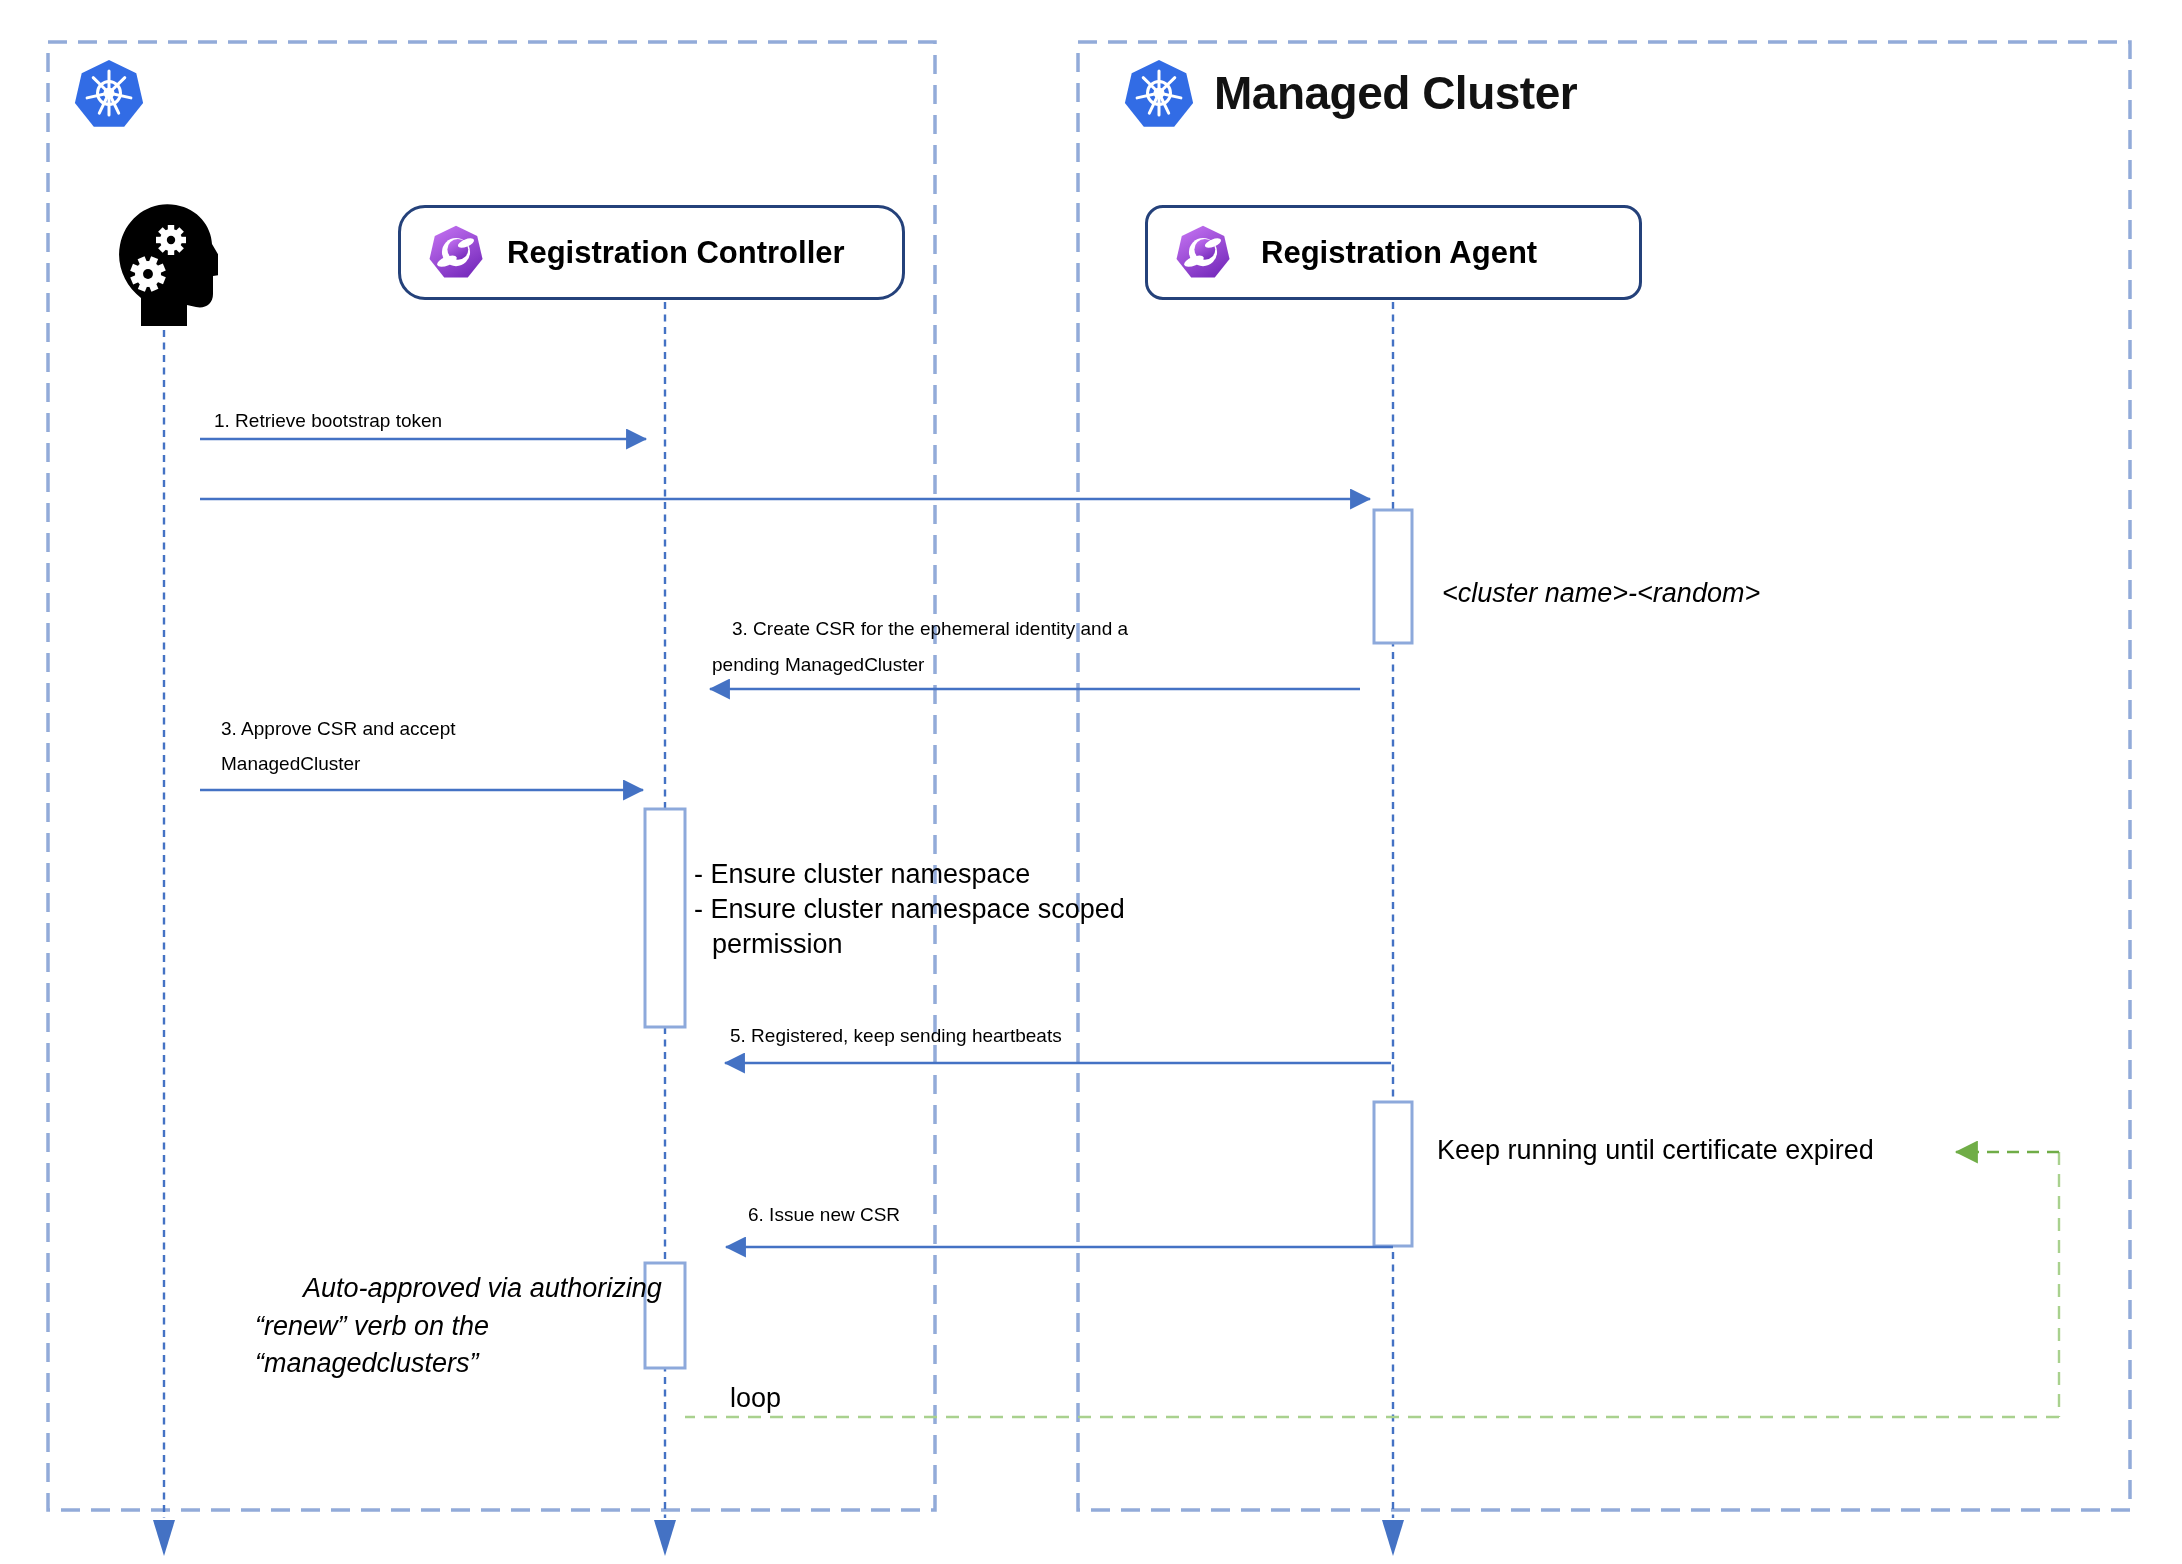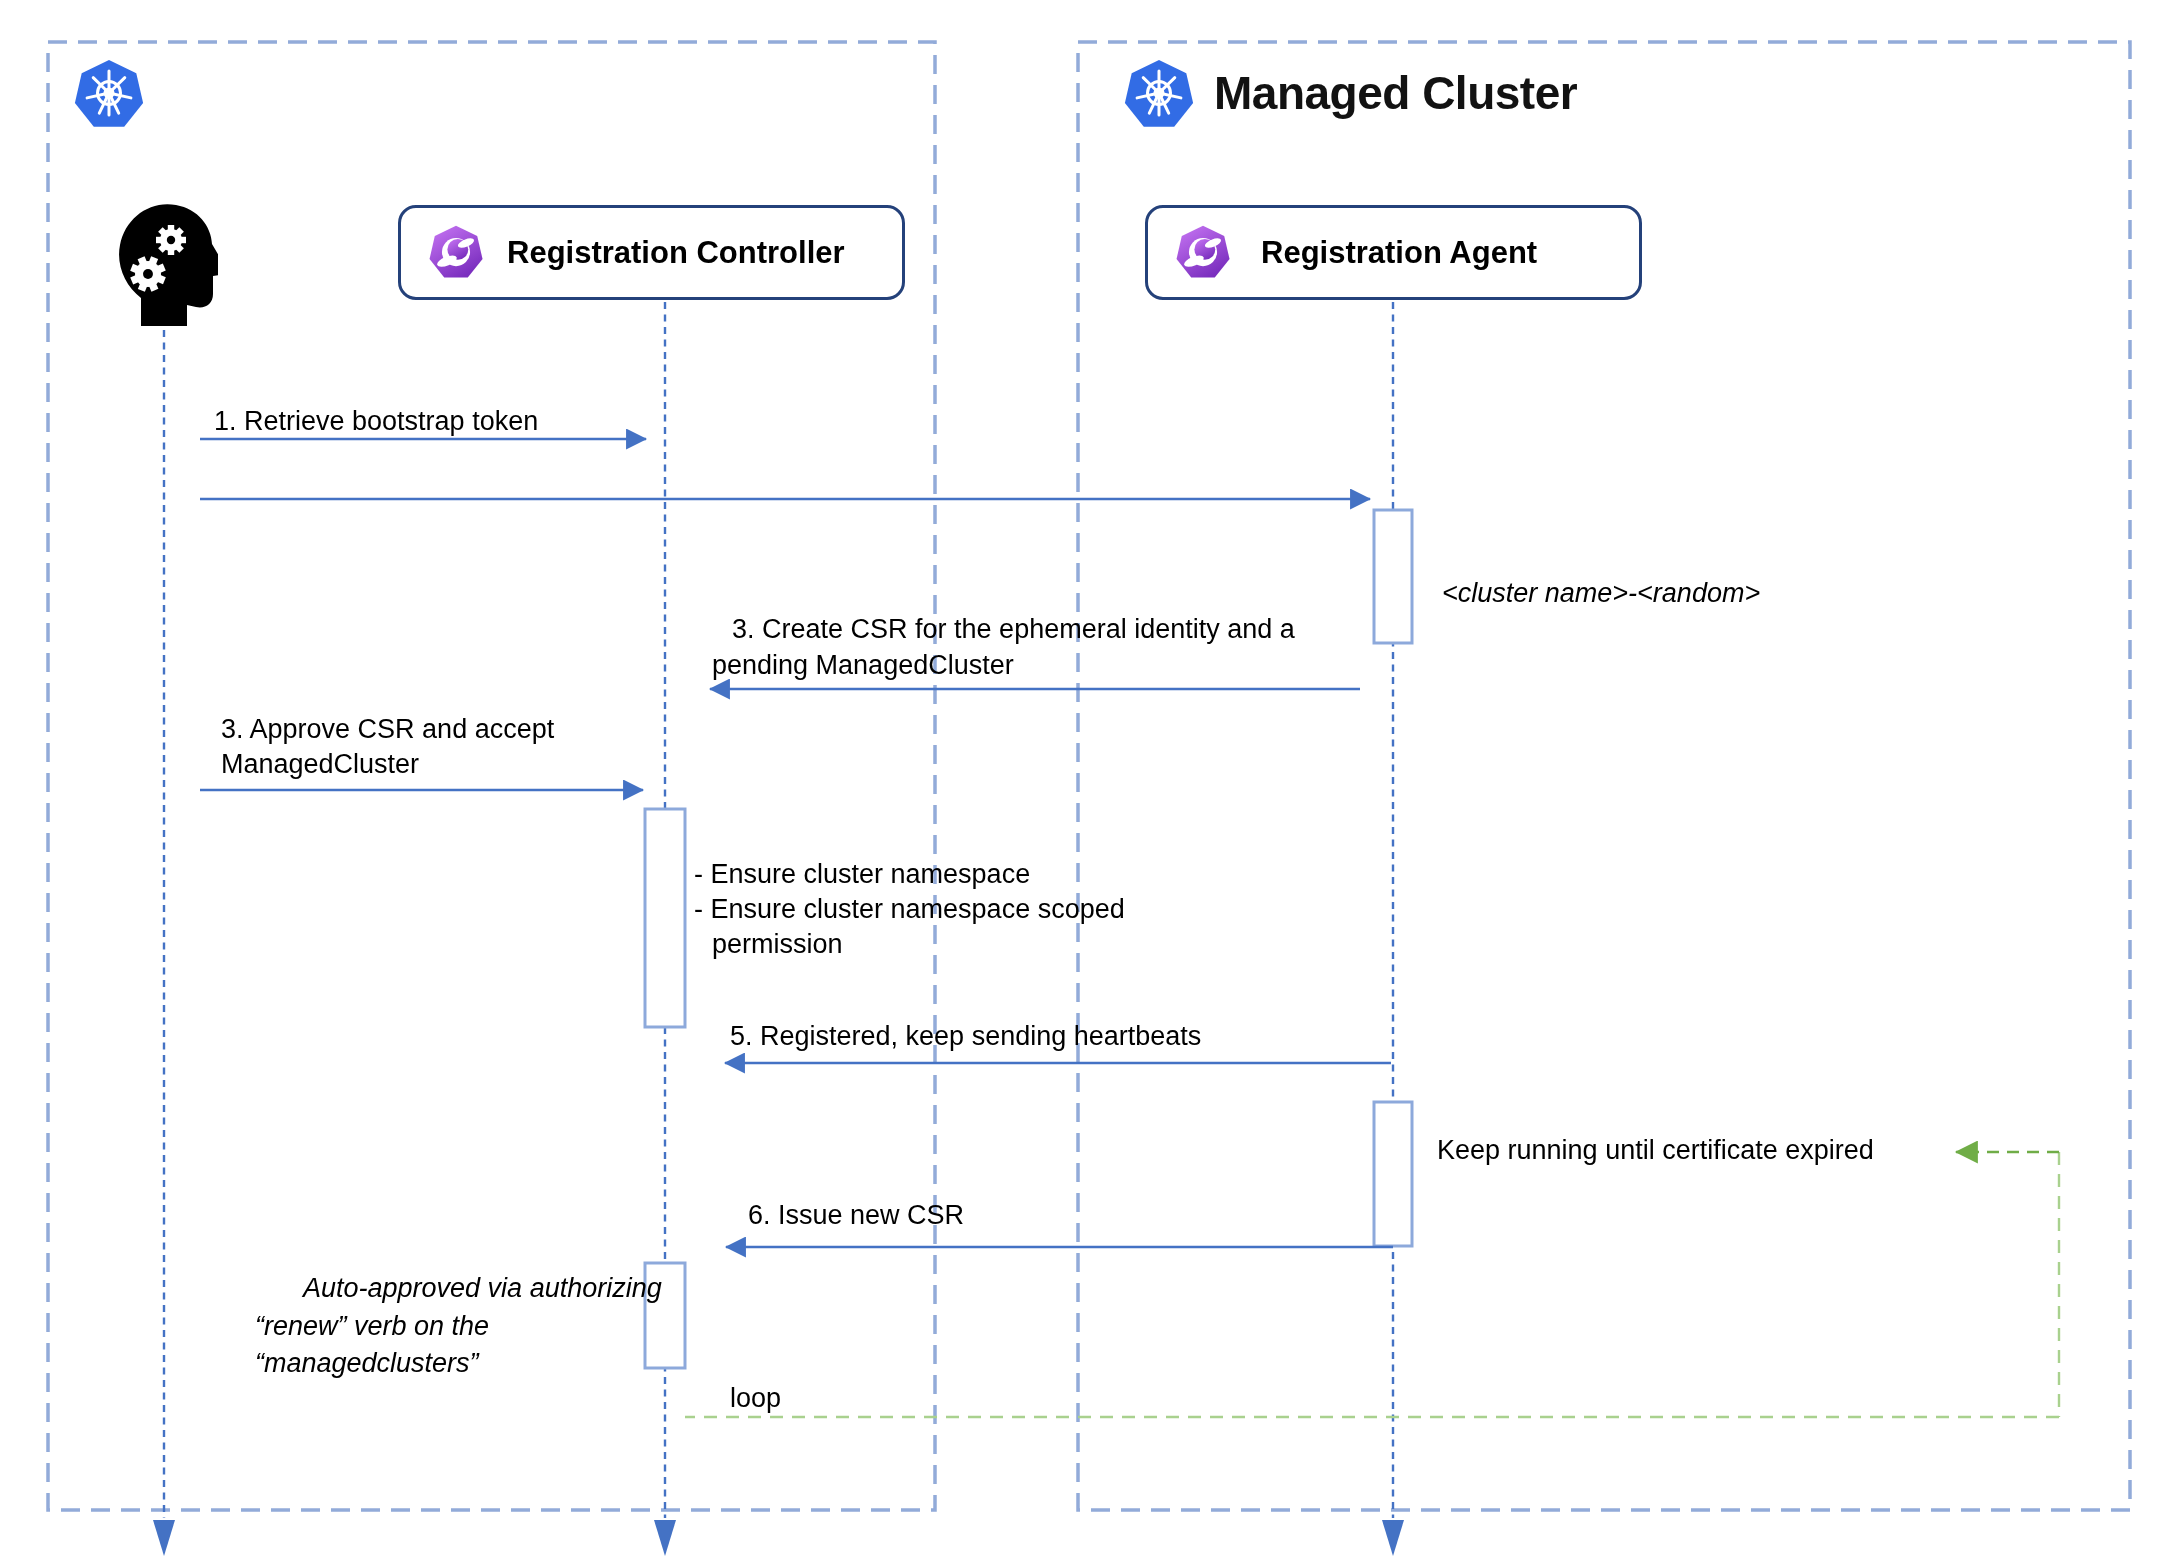--- a/index.html
+++ b/index.html
@@ -19,21 +19,21 @@
   .participant-box{
     position:absolute;
     background:#ffffff;
     border:3px solid #24417a;
     border-radius:18px;
     display:flex;align-items:center;
     padding-left:26px;gap:22px;
     box-sizing:border-box;
   }
   .participant-label{font-size:31px;font-weight:600;color:#000;white-space:nowrap;}
-  .msg{font-size:27px;line-height:34px;font-weight:500;white-space:nowrap;color:#000;}
+  .msg{font-size:19px;line-height:34px;font-weight:500;white-space:nowrap;color:#000;}
   .note{font-size:27px;line-height:34px;font-weight:500;white-space:nowrap;color:#000;}
   .italic{font-style:italic;}
 </style>
 </head>
 <body>
 
 <div class="canvas">
 
   <svg class="layer" width="2182" height="1564" viewBox="0 0 2182 1564">
     <defs>
@@ -144,21 +144,21 @@
           <rect x="-3.2" y="-15" width="6.4" height="8" transform="rotate(202)"></rect>
           <rect x="-3.2" y="-15" width="6.4" height="8" transform="rotate(247)"></rect>
           <rect x="-3.2" y="-15" width="6.4" height="8" transform="rotate(292)"></rect>
           <rect x="-3.2" y="-15" width="6.4" height="8" transform="rotate(337)"></rect>
         </g>
       </g>
       <circle r="4.2" fill="#000000"></circle>
     </g>
   </svg>
 
-  <div class="participant-box" style="left:398px;top:205px;width:507px;height:95px;">
+  <div class="participant-box" style="left:398px;top:205px;width:507px;height:95px;border-radius:27px;">
     <svg width="58" height="60" viewBox="0 0 64 64">
       <polygon points="32,2 55.4,13.3 61.3,38.7 45,59 19,59 2.8,38.7 8.6,13.3" fill="url(#ocmGradA)"></polygon>
       <defs>
         <linearGradient id="ocmGradA" x1="0" y1="0" x2="0.6" y2="1">
           <stop offset="0" stop-color="#c977f5"></stop>
             <stop offset="1" stop-color="#7b2fbf"></stop>
         </linearGradient>
       </defs>
       <circle cx="32" cy="31" r="15.5" fill="#ffffff"></circle>
       <circle cx="34" cy="28" r="11.5" fill="url(#ocmGradA)"></circle>

